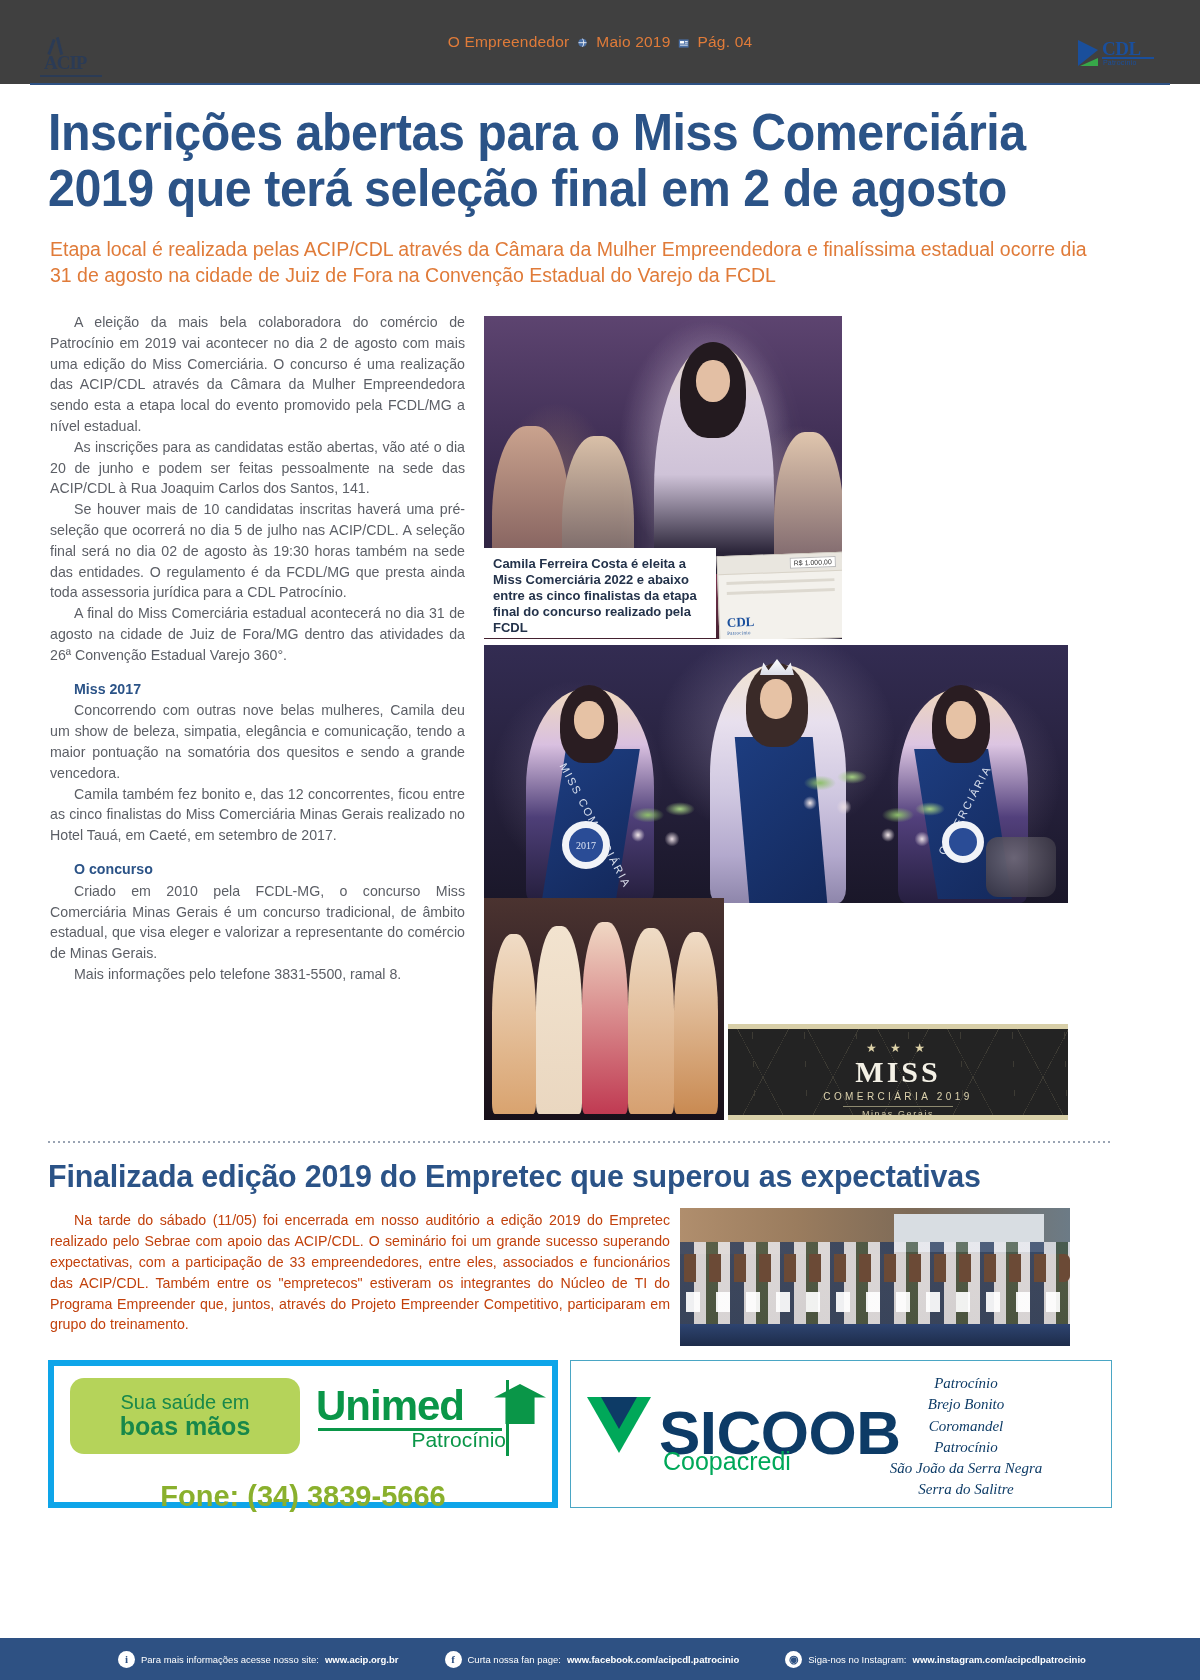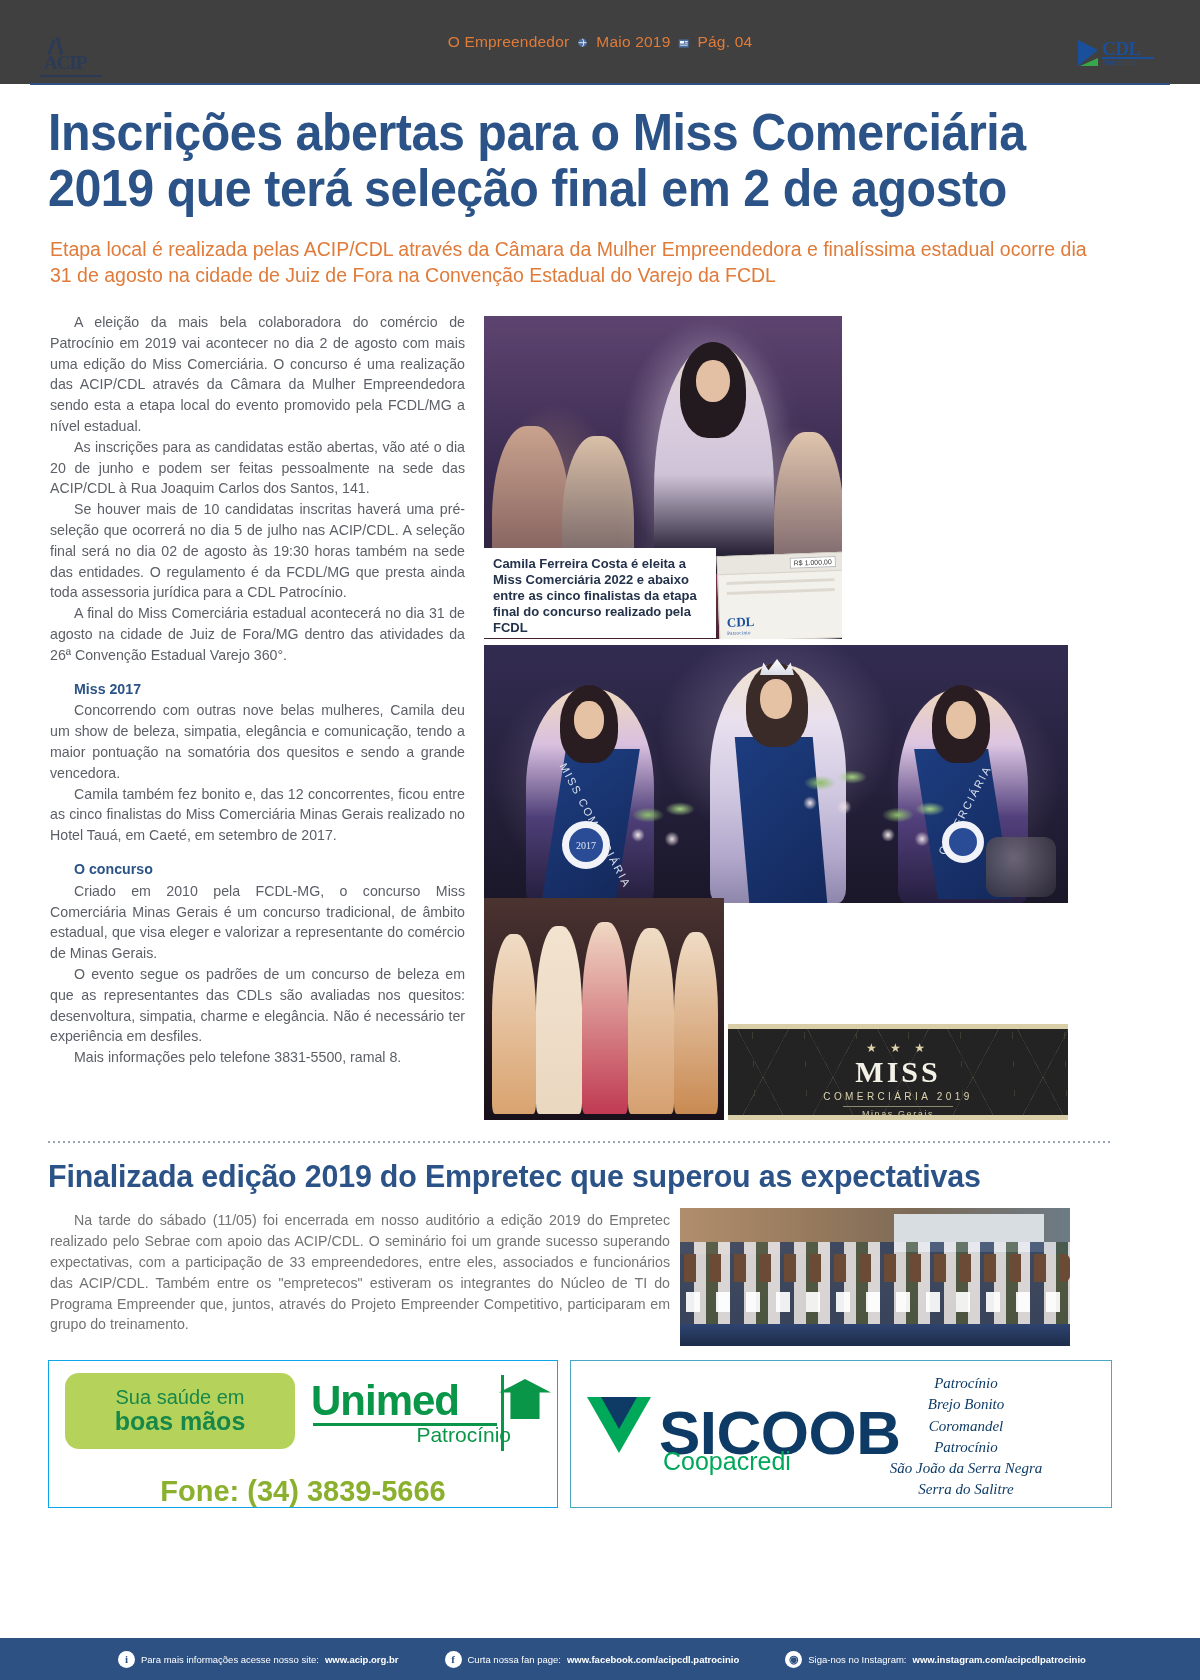--- a/index.html
+++ b/index.html
@@ -282,21 +282,21 @@
 
   
   .headline2 {
     position:absolute; left:48px; top:1158px; width:1070px;
     font-family:"Liberation Sans Narrow","Liberation Sans", sans-serif;
     font-weight:bold; font-size:32px; color:#2b5387; letter-spacing:-0.2px;
     transform:scaleX(0.95); transform-origin:left top;
   }
   .col2 {
     position:absolute; left:50px; top:1210px; width:620px;
-    font-size:14.2px; line-height:1.47; color:#737373; text-align:justify;
+    font-size:14.2px; line-height:1.47; color:#c2410c; text-align:justify;
   }
   .col2 p { text-indent:24px; margin:0; }
   .photo-d {
     position:absolute; left:680px; top:1208px; width:390px; height:138px;
     overflow:hidden; background:#8a6f55;
   }
   .pd-wall{position:absolute;inset:0;background:linear-gradient(180deg,#a4866a 0%,#8e7357 36%,#6f5a44 100%);}
   .pd-panel{position:absolute;left:0;top:0;width:100%;height:46px;background:linear-gradient(90deg,#b08e6d,#9a7c5e 30%,#7d6a57 60%,#6c7b86 100%);}
   .pd-screen{position:absolute;right:26px;top:6px;width:150px;height:38px;background:#d8dde2;}
   .pd-people{
@@ -319,21 +319,21 @@
   .pd-certs{
     position:absolute;left:0;bottom:34px;width:100%;height:20px;
     background:repeating-linear-gradient(90deg,
       transparent 0 6px, rgba(255,255,255,.92) 6px 20px, transparent 20px 30px);
   }
   .pd-table{position:absolute;left:0;bottom:0;width:100%;height:22px;background:linear-gradient(180deg,#2e4470,#1d2c4a);}
 
   
   .ad-unimed {
     position:absolute; left:48px; top:1360px; width:510px; height:148px;
-    background:#ffffff; border:1px solid #0ea5e9;
+    background:#ffffff; border:6px solid #0ea5e9;
   }
   .un-green {
     position:absolute; left:16px; top:12px; width:230px; height:76px;
     background:#b5d35a; border-radius:14px;
     display:flex; flex-direction:column; align-items:center; justify-content:center;
     color:#18884a;
   }
   .un-l1{font-size:20px;}
   .un-l2{font-size:25px;font-weight:bold;margin-top:-2px;}
   .un-brand{
@@ -456,21 +456,20 @@
   <div class="col1">
     <p>A eleição da mais bela colaboradora do comércio de Patrocínio em 2019 vai acontecer no dia 2 de agosto com mais uma edição do Miss Comerciária. O concurso é uma realização das ACIP/CDL através da Câmara da Mulher Empreendedora sendo esta a etapa local do evento promovido pela FCDL/MG a nível estadual.</p>
     <p>As inscrições para as candidatas estão abertas, vão até o dia 20 de junho e podem ser feitas pessoalmente na sede das ACIP/CDL à Rua Joaquim Carlos dos Santos, 141.</p>
     <p>Se houver mais de 10 candidatas inscritas haverá uma pré-seleção que ocorrerá no dia 5 de julho nas ACIP/CDL. A seleção final será no dia 02 de agosto às 19:30 horas também na sede das entidades. O regulamento é da FCDL/MG que presta ainda toda assessoria jurídica para a CDL Patrocínio.</p>
     <p>A final do Miss Comerciária estadual acontecerá no dia 31 de agosto na cidade de Juiz de Fora/MG dentro das atividades da 26ª Convenção Estadual Varejo 360°.</p>
     <div class="sub-h">Miss 2017</div>
     <p>Concorrendo com outras nove belas mulheres, Camila deu um show de beleza, simpatia, elegância e comunicação, tendo a maior pontuação na somatória dos quesitos e sendo a grande vencedora.</p>
     <p>Camila também fez bonito e, das 12 concorrentes, ficou entre as cinco finalistas do Miss Comerciária Minas Gerais realizado no Hotel Tauá, em Caeté, em setembro de 2017.</p>
     <div class="sub-h">O concurso</div>
     <p>Criado em 2010 pela FCDL-MG, o concurso Miss Comerciária Minas Gerais é um concurso tradicional, de âmbito estadual, que visa eleger e valorizar a representante do comércio de Minas Gerais.</p>
-    <p>O evento segue os padrões de um concurso de beleza em que as representantes das CDLs são avaliadas nos quesitos: desenvoltura, simpatia, charme e elegância. Não é necessário ter experiência em desfiles.</p>
     <p>Mais informações pelo telefone 3831-5500, ramal 8.</p>
   </div>
 
   <div class="photo-a">
     <div class="pa-stage"></div>
     <div class="pa-fig pa-l1"></div>
     <div class="pa-fig pa-l2"></div>
     <div class="pa-fig pa-main"></div>
     <div class="pa-hair"></div>
     <div class="pa-skin"></div>

